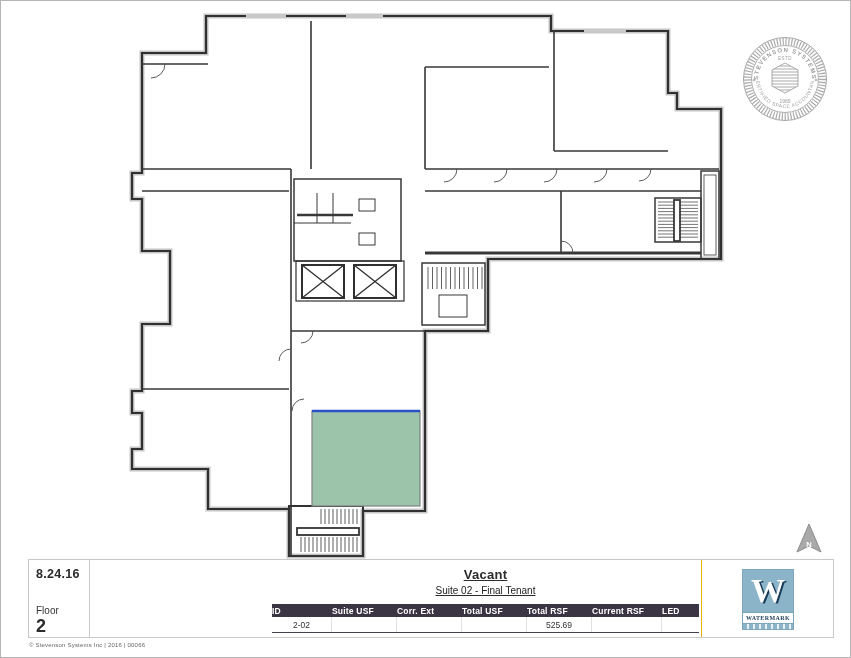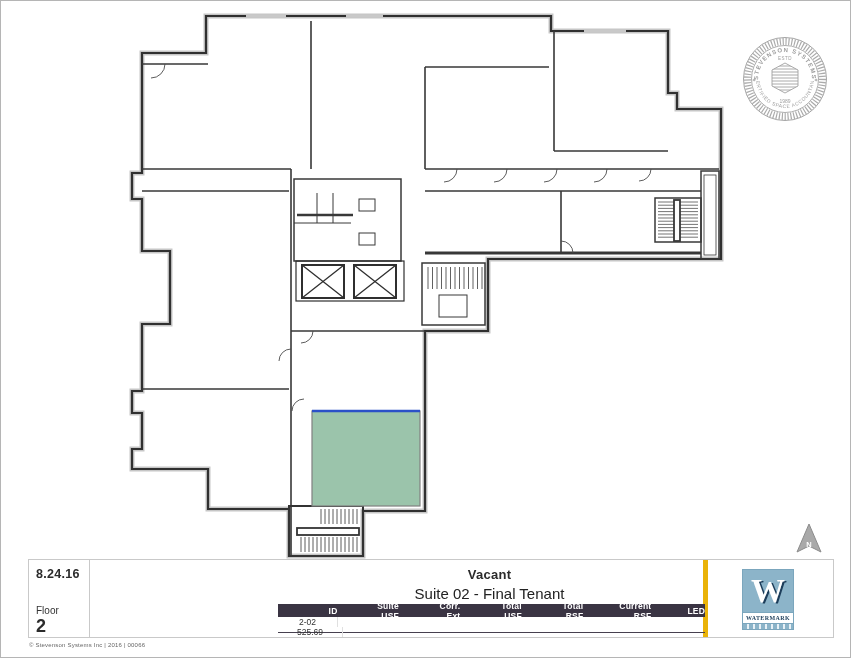--- a/index.html
+++ b/index.html
@@ -10,33 +10,33 @@
   }
   .plan-wrap{position:absolute;left:0;top:0;width:851px;height:558px;}
   
   .footer-box{
     position:absolute;left:27px;top:558px;width:806px;height:79px;
     border:1px solid #c9c9c9;box-sizing:border-box;
   }
   .fsec{position:absolute;top:0;height:100%;box-sizing:border-box;}
   .f-date{left:0;width:61px;border-right:1px solid #c9c9c9;padding:7px 16px 0 7px;}
   .f-building{left:61px;width:180px;border-right:1px solid #c9c9c9;padding:7px 0 0 9px;}
-  .f-tenant{left:247px;width:432px;border-right:5px solid #eab308;}
+  .f-tenant{left:241px;width:432px;border-right:1px solid #eab308;text-decoration:underline;}
   .f-logo{left:673px;width:132px;}
   .date-txt{font-size:12.5px;font-weight:bold;letter-spacing:.3px;}
   .floor-lbl{font-size:10px;color:#333;margin-top:24px;}
   .floor-num{font-size:18px;font-weight:bold;line-height:1;margin-top:1px;}
   .bld-name{font-size:13.5px;font-weight:bold;letter-spacing:.2px;}
   .bld-addr{font-size:8.5px;color:#3c3c3c;line-height:1.45;margin-top:12px;}
   .ten-status{font-size:13px;font-weight:bold;text-align:center;margin-top:7px;letter-spacing:.3px;}
-  .ten-sub{font-size:15px;text-align:center;margin-top:3px;color:#222;}
+  .ten-sub{font-size:10px;text-align:center;margin-top:3px;color:#222;}
   .ten-table{position:absolute;left:2px;top:44px;width:427px;}
   .t-head{display:flex;background:#3a3443;color:#ffffff;height:13px;align-items:center;}
-  .t-head .tc{font-size:8.5px;font-weight:bold;text-align:right;letter-spacing:.2px;margin-left:36px;}
-  .t-row{display:flex;height:15px;align-items:flex-start;border-bottom:1.5px solid #46404f;flex-direction:column;}
+  .t-head .tc{font-size:8.5px;font-weight:bold;text-align:left;letter-spacing:.2px;}
+  .t-row{display:flex;height:15px;align-items:flex-start;border-bottom:1.5px solid #46404f;}
   .t-row .tc{font-size:8.5px;color:#333;text-align:center;border-right:1px solid #e0e0e0;height:100%;
              display:flex;align-items:center;justify-content:center;box-sizing:border-box;}
   .t-row .tc:last-child{border-right:none;}
   .c0{width:60px;}.c1{width:65px;}.c2{width:65px;}.c3{width:65px;}
   .c4{width:65px;}.c5{width:70px;}.c6{width:37px;}
   .copyright{position:absolute;left:28px;top:641px;font-size:6px;color:#666;letter-spacing:.2px;}
   
   .wm{position:absolute;left:40px;top:9px;width:52px;height:62px;}
   .wm-sq{width:52px;height:44px;background:#8cb4c9;border:1px solid #7ba6bd;box-sizing:border-box;
          display:flex;align-items:center;justify-content:center;}

